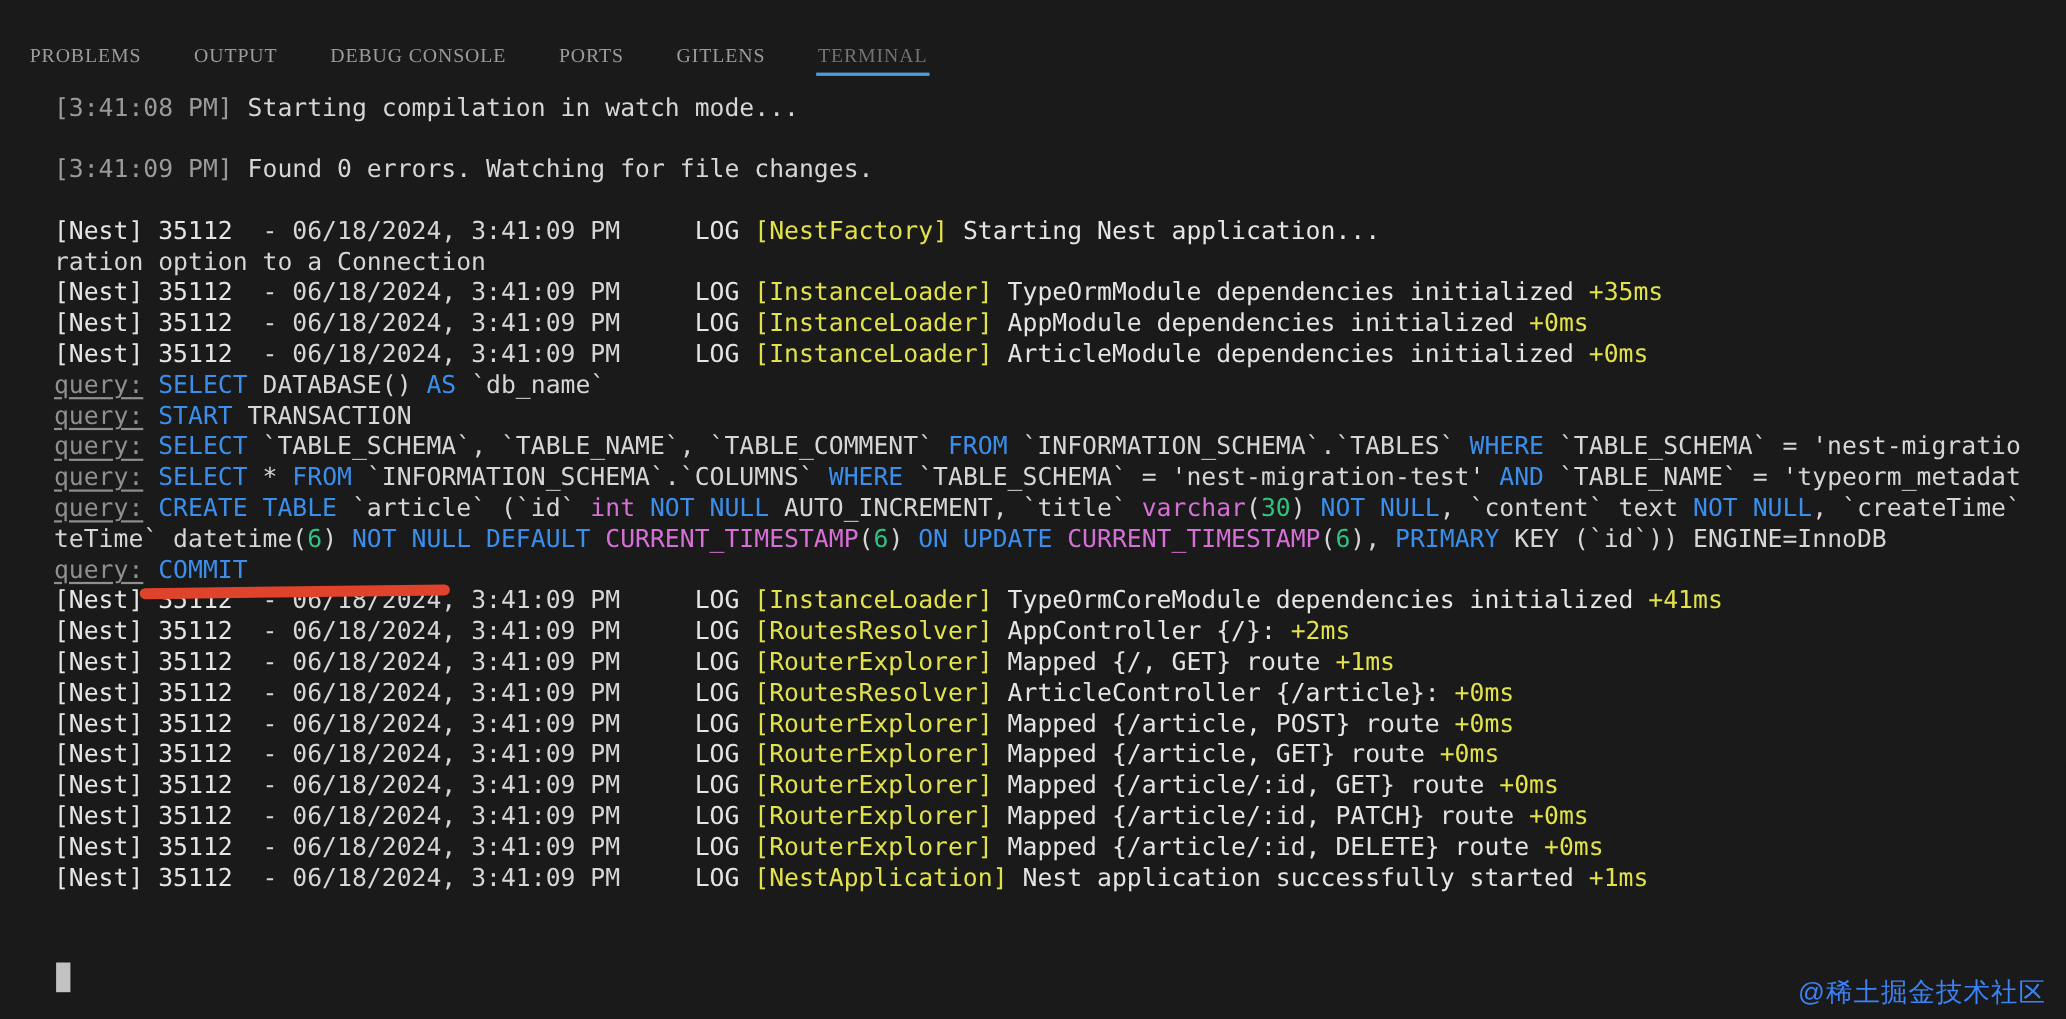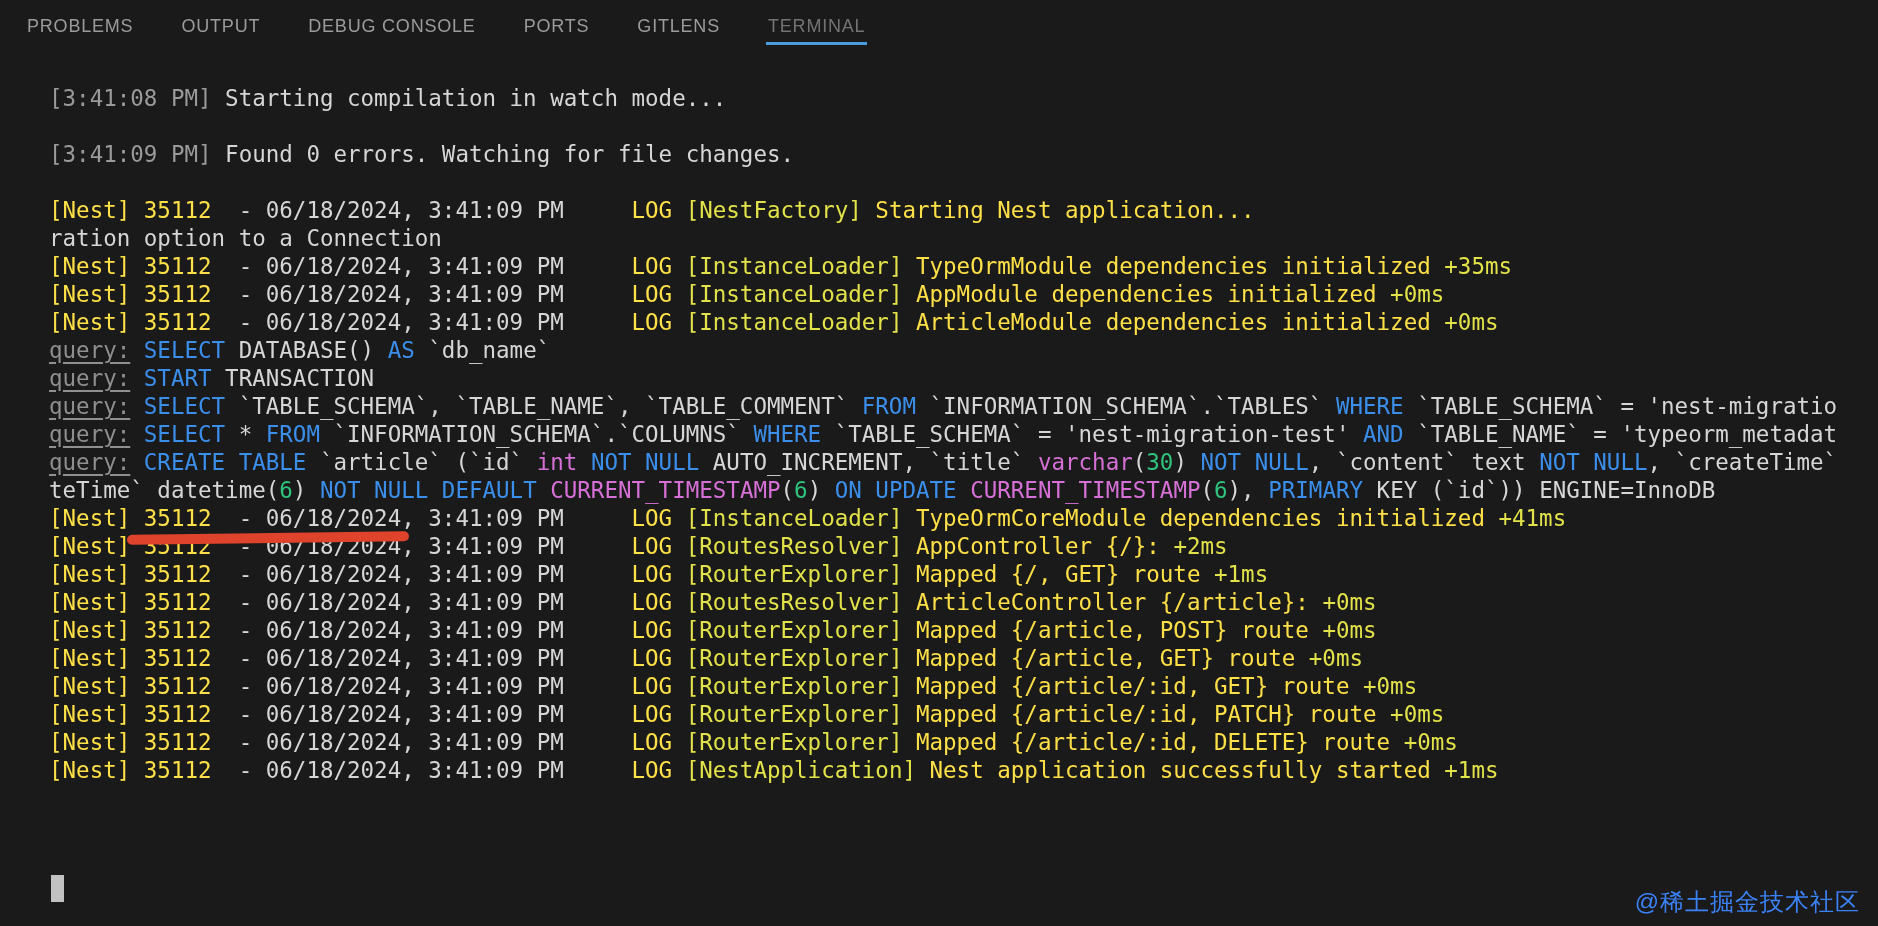--- a/index.html
+++ b/index.html
@@ -5,39 +5,40 @@
   html,body{margin:0;padding:0;background:#151515;}
   body{
     width:1878px;height:926px;overflow:hidden;position:relative;
     background:#1a1a1a;
     font-family:"DejaVu Sans Mono",monospace;
   }
   
   .panel-tabs{
     display:flex;align-items:flex-start;gap:46px;
     padding:14px 0 0 26px;height:41px;
-    font-family:Liberation Sans, sans-serif;
+    font-family:Liberation Serif, serif;
     font-size:18px;letter-spacing:0.8px;color:#9b9b9b;
     user-select:none;
+    margin-top:24px;
   }
   .tab{position:relative;padding:2px 1px 14px 1px;cursor:pointer;white-space:nowrap;}
   .tab.active{color:#737373;}
   .tab.active::after{
     content:"";position:absolute;left:-1px;right:-1px;bottom:6px;height:3px;
     background:var(--underline,#4a9dde);
   }
   
   .terminal{
     position:absolute;left:25px;top:84px;right:0;bottom:0;
     font-size:22.5px;overflow:hidden;cursor:text;margin-left:24px;
   }
   .tline{height:28px;line-height:28px;white-space:pre;}
   .c-white{color:#d6d6d6;}
   .c-dim{color:#9a9a9a;}
-  .c-green{color:#fde047;}
+  .c-green{color:#e5e5e5;}
   .c-yellow{color:#e2e24a;}
   .c-blue{color:#3b8eea;}
   .c-magenta{color:#d670d6;}
   .c-num{color:#2fc47e;}
   .c-query{color:#8f8f8f;text-decoration:underline;text-underline-offset:4px;}
   .annotation-red{
     position:absolute;left:78px;top:449px;width:282px;height:10px;
     background:#e0432c;border-radius:5px;transform:rotate(-0.7deg);
   }
   .cursor-block{
@@ -72,20 +73,21 @@
     <div class="tline"><span class="c-white">ration option to a Connection</span></div>
     <div class="tline"><span class="c-green">[Nest] 35112</span><span class="c-white">  - 06/18/2024, 3:41:09 PM     </span><span class="c-green">LOG </span><span class="c-yellow">[InstanceLoader] </span><span class="c-green">TypeOrmModule dependencies initialized </span><span class="c-yellow">+35ms</span></div>
     <div class="tline"><span class="c-green">[Nest] 35112</span><span class="c-white">  - 06/18/2024, 3:41:09 PM     </span><span class="c-green">LOG </span><span class="c-yellow">[InstanceLoader] </span><span class="c-green">AppModule dependencies initialized </span><span class="c-yellow">+0ms</span></div>
     <div class="tline"><span class="c-green">[Nest] 35112</span><span class="c-white">  - 06/18/2024, 3:41:09 PM     </span><span class="c-green">LOG </span><span class="c-yellow">[InstanceLoader] </span><span class="c-green">ArticleModule dependencies initialized </span><span class="c-yellow">+0ms</span></div>
     <div class="tline"><span class="c-query">query:</span><span class="c-white"> </span><span class="c-blue">SELECT </span><span class="c-white">DATABASE() </span><span class="c-blue">AS </span><span class="c-white">`db_name`</span></div>
     <div class="tline"><span class="c-query">query:</span><span class="c-white"> </span><span class="c-blue">START </span><span class="c-white">TRANSACTION</span></div>
     <div class="tline"><span class="c-query">query:</span><span class="c-white"> </span><span class="c-blue">SELECT </span><span class="c-white">`TABLE_SCHEMA`, `TABLE_NAME`, `TABLE_COMMENT` </span><span class="c-blue">FROM </span><span class="c-white">`INFORMATION_SCHEMA`.`TABLES` </span><span class="c-blue">WHERE </span><span class="c-white">`TABLE_SCHEMA` = 'nest-migratio</span></div>
     <div class="tline"><span class="c-query">query:</span><span class="c-white"> </span><span class="c-blue">SELECT </span><span class="c-white">* </span><span class="c-blue">FROM </span><span class="c-white">`INFORMATION_SCHEMA`.`COLUMNS` </span><span class="c-blue">WHERE </span><span class="c-white">`TABLE_SCHEMA` = 'nest-migration-test' </span><span class="c-blue">AND </span><span class="c-white">`TABLE_NAME` = 'typeorm_metadat</span></div>
     <div class="tline"><span class="c-query">query:</span><span class="c-white"> </span><span class="c-blue">CREATE TABLE </span><span class="c-white">`article` (`id` </span><span class="c-magenta">int </span><span class="c-blue">NOT NULL </span><span class="c-white">AUTO_INCREMENT, `title` </span><span class="c-magenta">varchar</span><span class="c-white">(</span><span class="c-num">30</span><span class="c-white">) </span><span class="c-blue">NOT NULL</span><span class="c-white">, `content` text </span><span class="c-blue">NOT NULL</span><span class="c-white">, `createTime`</span></div>
     <div class="tline"><span class="c-white">teTime` datetime(</span><span class="c-num">6</span><span class="c-white">) </span><span class="c-blue">NOT NULL DEFAULT </span><span class="c-magenta">CURRENT_TIMESTAMP</span><span class="c-white">(</span><span class="c-num">6</span><span class="c-white">) </span><span class="c-blue">ON UPDATE </span><span class="c-magenta">CURRENT_TIMESTAMP</span><span class="c-white">(</span><span class="c-num">6</span><span class="c-white">), </span><span class="c-blue">PRIMARY </span><span class="c-white">KEY (`id`)) ENGINE=InnoDB</span></div>
+    <div class="tline"><span class="c-query">query:</span><span class="c-white"> </span><span class="c-blue">COMMIT</span></div>
     <div class="tline"><span class="c-green">[Nest] 35112</span><span class="c-white">  - 06/18/2024, 3:41:09 PM     </span><span class="c-green">LOG </span><span class="c-yellow">[InstanceLoader] </span><span class="c-green">TypeOrmCoreModule dependencies initialized </span><span class="c-yellow">+41ms</span></div>
     <div class="tline"><span class="c-green">[Nest] 35112</span><span class="c-white">  - 06/18/2024, 3:41:09 PM     </span><span class="c-green">LOG </span><span class="c-yellow">[RoutesResolver] </span><span class="c-green">AppController {/}: </span><span class="c-yellow">+2ms</span></div>
     <div class="tline"><span class="c-green">[Nest] 35112</span><span class="c-white">  - 06/18/2024, 3:41:09 PM     </span><span class="c-green">LOG </span><span class="c-yellow">[RouterExplorer] </span><span class="c-green">Mapped {/, GET} route </span><span class="c-yellow">+1ms</span></div>
     <div class="tline"><span class="c-green">[Nest] 35112</span><span class="c-white">  - 06/18/2024, 3:41:09 PM     </span><span class="c-green">LOG </span><span class="c-yellow">[RoutesResolver] </span><span class="c-green">ArticleController {/article}: </span><span class="c-yellow">+0ms</span></div>
     <div class="tline"><span class="c-green">[Nest] 35112</span><span class="c-white">  - 06/18/2024, 3:41:09 PM     </span><span class="c-green">LOG </span><span class="c-yellow">[RouterExplorer] </span><span class="c-green">Mapped {/article, POST} route </span><span class="c-yellow">+0ms</span></div>
     <div class="tline"><span class="c-green">[Nest] 35112</span><span class="c-white">  - 06/18/2024, 3:41:09 PM     </span><span class="c-green">LOG </span><span class="c-yellow">[RouterExplorer] </span><span class="c-green">Mapped {/article, GET} route </span><span class="c-yellow">+0ms</span></div>
     <div class="tline"><span class="c-green">[Nest] 35112</span><span class="c-white">  - 06/18/2024, 3:41:09 PM     </span><span class="c-green">LOG </span><span class="c-yellow">[RouterExplorer] </span><span class="c-green">Mapped {/article/:id, GET} route </span><span class="c-yellow">+0ms</span></div>
     <div class="tline"><span class="c-green">[Nest] 35112</span><span class="c-white">  - 06/18/2024, 3:41:09 PM     </span><span class="c-green">LOG </span><span class="c-yellow">[RouterExplorer] </span><span class="c-green">Mapped {/article/:id, PATCH} route </span><span class="c-yellow">+0ms</span></div>
     <div class="tline"><span class="c-green">[Nest] 35112</span><span class="c-white">  - 06/18/2024, 3:41:09 PM     </span><span class="c-green">LOG </span><span class="c-yellow">[RouterExplorer] </span><span class="c-green">Mapped {/article/:id, DELETE} route </span><span class="c-yellow">+0ms</span></div>
     <div class="tline"><span class="c-green">[Nest] 35112</span><span class="c-white">  - 06/18/2024, 3:41:09 PM     </span><span class="c-green">LOG </span><span class="c-yellow">[NestApplication] </span><span class="c-green">Nest application successfully started </span><span class="c-yellow">+1ms</span></div>

